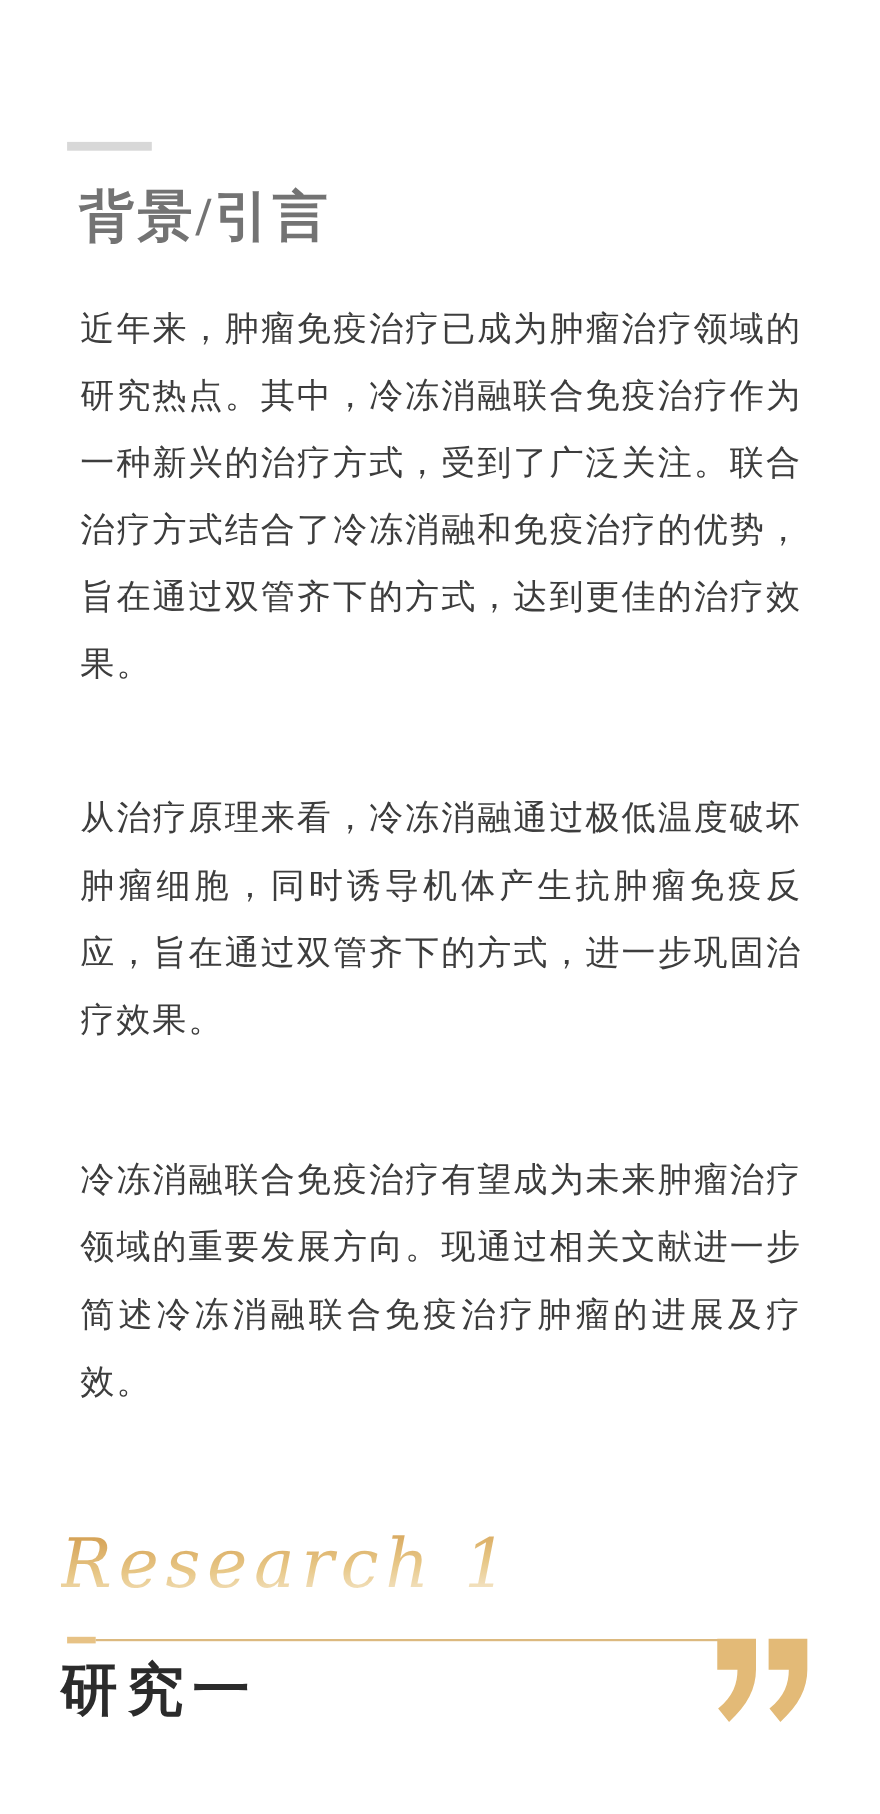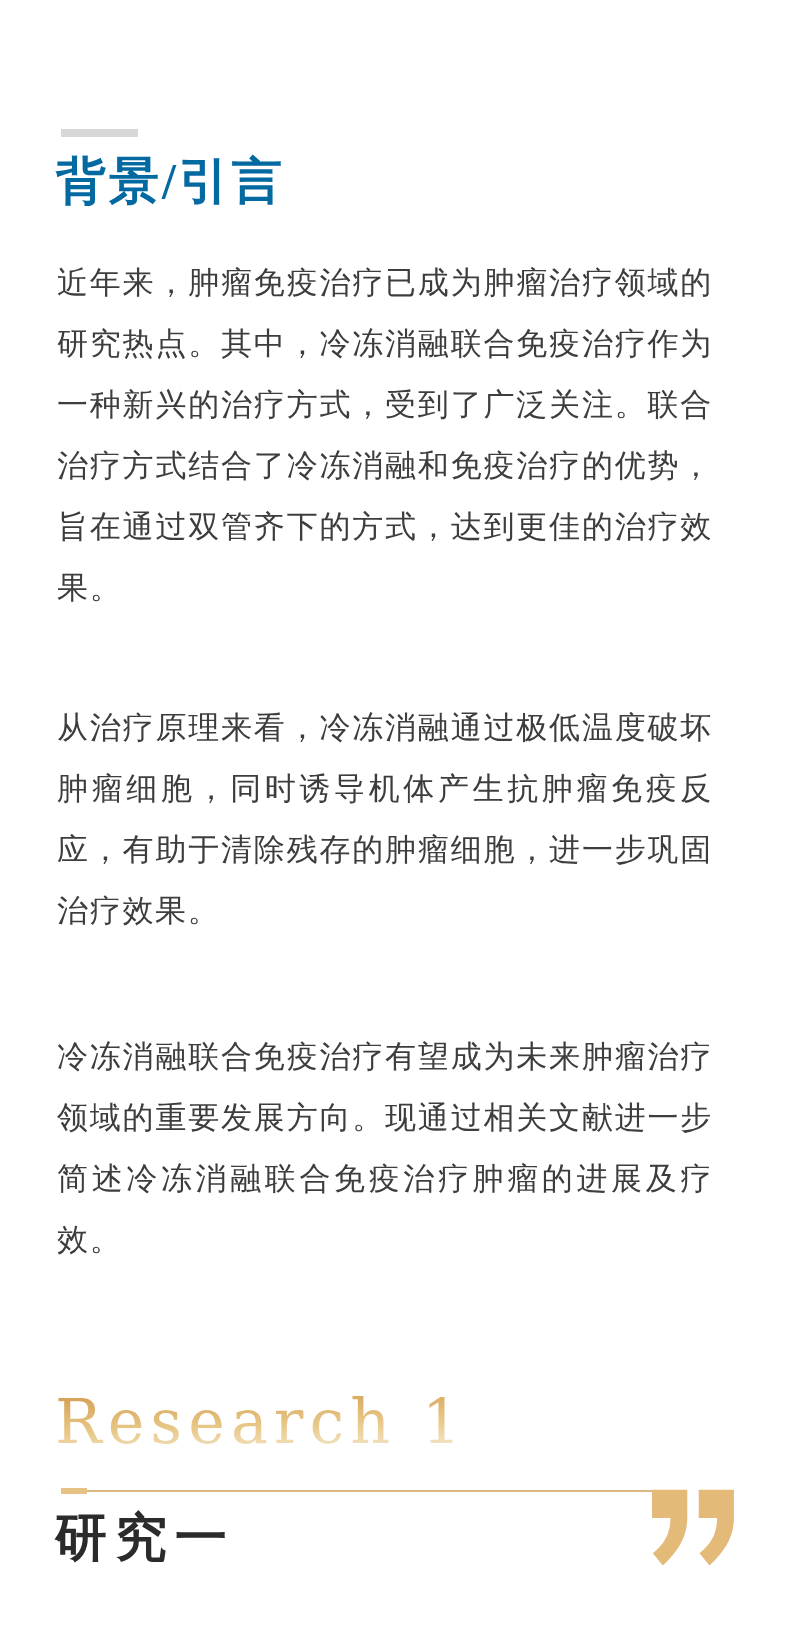--- a/index.html
+++ b/index.html
@@ -15,51 +15,52 @@
   
   .marker-bar {
     position: absolute;
     left: 61px; top: 129px;
     width: 77px; height: 8px;
     background: #d8d8d8;
   }
   .intro-title {
     position: absolute;
     left: 56px; top: 156px;
-    margin: 0;
+    margin: 16px;
     font-family: "Liberation Serif", "DejaVu Serif", serif;
     font-weight: 700;
     font-size: 50px;
     line-height: 1;
     letter-spacing: 3px;
-    color: #0369a1;
+    color: #737373;
     white-space: nowrap;
   }
   .body-para {
     position: absolute;
     left: 57px;
     width: 656px;
-    margin: 0;
+    margin: 16px;
     font-size: 31px;
     line-height: 61px;
     letter-spacing: 1.7px;
     color: #3d3d3d;
     text-align: justify;
     text-justify: inter-character;
   }
   .body-para.p1 { top: 252px; }
   .body-para.p2 { top: 697px; }
   .body-para.p3 { top: 1026px; }
 
   
   .research-script {
     position: absolute;
     left: 55px; top: 1388px;
     margin: 0;
     font-family: "DejaVu Serif", "Liberation Serif", serif;
+    font-style: italic;
     font-size: 62px;
     line-height: 1.1;
     letter-spacing: 6px;
     white-space: nowrap;
     color: #dcab5f;
   }
   @supports ((background-clip: text) or (-webkit-background-clip: text)) {
     .research-script {
       background: linear-gradient(178deg, #d29c4e 5%, #e8c астро88 55%, #f8f0e0 100%);
       background: linear-gradient(178deg, #d29c4e 5%, #e8c888 55%, #f8f0e0 100%);
@@ -101,21 +102,21 @@
 </style>
 </head>
 <body>
 
 <div class="page">
 
   <section>
     <div class="marker-bar"></div>
     <h1 class="intro-title">背景/引言</h1>
     <p class="body-para p1">近年来，肿瘤免疫治疗已成为肿瘤治疗领域的研究热点。其中，冷冻消融联合免疫治疗作为一种新兴的治疗方式，受到了广泛关注。联合治疗方式结合了冷冻消融和免疫治疗的优势，旨在通过双管齐下的方式，达到更佳的治疗效果。</p>
-    <p class="body-para p2">从治疗原理来看，冷冻消融通过极低温度破坏肿瘤细胞，同时诱导机体产生抗肿瘤免疫反应，有助于清除残存的肿瘤细胞，进一步巩固治疗效果。</p>
+    <p class="body-para p2">从治疗原理来看，冷冻消融通过极低温度破坏肿瘤细胞，同时诱导机体产生抗肿瘤免疫反应，旨在通过双管齐下的方式，进一步巩固治疗效果。</p>
     <p class="body-para p3">冷冻消融联合免疫治疗有望成为未来肿瘤治疗领域的重要发展方向。现通过相关文献进一步简述冷冻消融联合免疫治疗肿瘤的进展及疗效。</p>
   </section>
 
   <section>
     <div class="research-script">Research 1</div>
     <div class="gold-line-head"></div>
     <div class="gold-line-rule"></div>
     <svg class="quote-icon" viewBox="0 0 230 200" xmlns="http://www.w3.org/2000/svg" aria-hidden="true">
       <path d="M8,0 H100 V74 C100,118 80,158 36,198 L10,166 C46,138 56,106 56,74 H8 Z"></path>
       <path d="M130,0 H222 V74 C222,118 202,158 158,198 L132,166 C168,138 178,106 178,74 H130 Z"></path>

